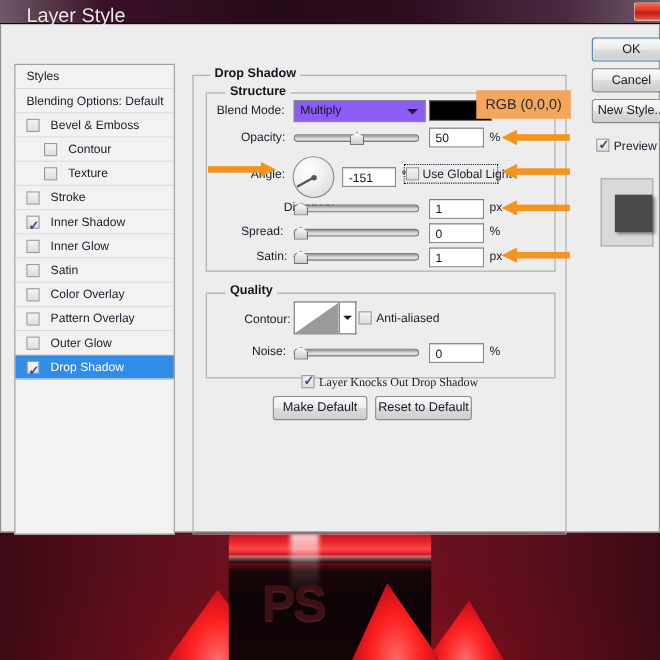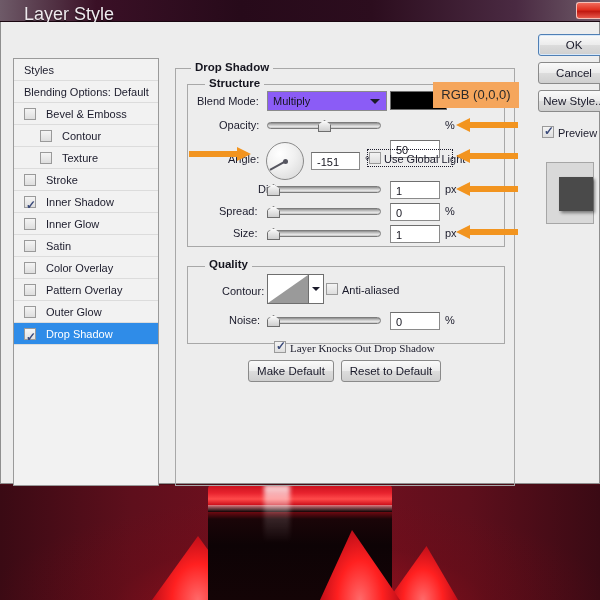--- a/index.html
+++ b/index.html
@@ -221,20 +221,21 @@
 </head>
 <body>
 
 <div id="bg-art">
   <div class="wall"></div>
   <div class="flame f1"></div>
   <div class="flame f3"></div>
   <div class="can"></div>
   <div class="can-rim"></div>
   <div class="can-hl"></div>
+  <div class="ps-text">PS</div>
   <div class="flame f2"></div>
   <div class="topline1"></div>
   <div class="topline2"></div>
   <div class="topline3"></div>
 </div>
 
 <div id="window">
 
   <div id="titlebar">
     <div class="title">Layer Style</div>
@@ -309,21 +310,21 @@
       <span class="chev"></span>
     </div>
     <div id="color-swatch" style="background: rgb(0, 0, 0);"></div>
     <div id="rgb-badge" style="background: rgb(245, 166, 92);">RGB (0,0,0)</div>
 
     <div class="lbl" style="position:absolute; left:218px; top:97px;">Opacity:</div>
     <div class="slider" style="left:266px; top:96px; width:114px;">
       <div class="track"></div>
       <div class="thumb" id="opacity-thumb" style="left: 51px;"></div>
     </div>
-    <div class="numfield" style="left:389px; top:94px; width:50px;margin-top:24px;">50</div>
+    <div class="numfield" style="left:389px; top:94px; width:50px;">50</div>
     <div class="lbl" style="position:absolute; left:444px; top:97px;">%</div>
 
     <div class="lbl" style="position:absolute; left:227px; top:131px;">Angle:</div>
     <div id="dial">
       <div class="needle" style="transform: rotate(151deg);"></div>
       <div class="hub"></div>
     </div>
     <div class="numfield" style="left:310px; top:130px; width:49px;">-151</div>
     <div class="lbl" style="position:absolute; left:364px; top:132px;">°</div>
     <div class="dotted-focus" style="left:366px; top:127px; width:86px; height:18px;"></div>
@@ -339,21 +340,21 @@
     <div class="lbl" style="position:absolute; left:444px; top:161px;">px</div>
 
     <div class="lbl" style="position:absolute; left:218px; top:183px;">Spread:</div>
     <div class="slider" style="left:266px; top:182px; width:114px;">
       <div class="track"></div>
       <div class="thumb" id="spread-thumb" style="left: 0px;"></div>
     </div>
     <div class="numfield" style="left:389px; top:181px; width:50px;">0</div>
     <div class="lbl" style="position:absolute; left:444px; top:183px;">%</div>
 
-    <div class="lbl" style="position:absolute; left:232px; top:205px;">Size:</div>
+    <div class="lbl" style="position:absolute; left:232px; top:205px;">Satin:</div>
     <div class="slider" style="left:266px; top:204px; width:114px;">
       <div class="track"></div>
       <div class="thumb" id="size-thumb" style="left: 0px;"></div>
     </div>
     <div class="numfield" style="left:389px; top:203px; width:50px;">1</div>
     <div class="lbl" style="position:absolute; left:444px; top:205px;">px</div>
 
     <div class="group" style="left:186px; top:244px; width:318px; height:78px;"></div>
     <div class="group-title" style="left:204px; top:236px;">Quality</div>
 
@@ -372,21 +373,21 @@
       <div class="track"></div>
       <div class="thumb" id="noise-thumb" style="left: 0px;"></div>
     </div>
     <div class="numfield" style="left:389px; top:290px; width:50px;">0</div>
     <div class="lbl" style="position:absolute; left:444px; top:292px;">%</div>
 
     <span class="cb checked" style="left:273px; top:319px;"></span>
     <div class="lbl" style="position:absolute; left:289px; top:320px;font-family:Liberation Serif, serif;">Layer Knocks Out Drop Shadow</div>
 
     <div class="btn" style="left:247px; top:338px; width:86px;">Make Default</div>
-    <div class="btn" style="left:340px; top:338px; width:100px;">Reset to Default</div>
+    <div class="btn" style="left:340px; top:338px; width:88px;">Reset to Default</div>
 
     <div class="btn primary" style="left:537px; top:12px; width:72px;">OK</div>
     <div class="btn" style="left:537px; top:40px; width:72px;">Cancel</div>
     <div class="btn" style="left:537px; top:68px; width:72px;">New Style...</div>
     <span class="cb checked" style="left:541px; top:104px;"></span>
     <div class="lbl" style="position:absolute; left:557px; top:105px;">Preview</div>
 
     <div id="preview-box">
       <div id="preview-swatch" style="background: rgb(74, 74, 74);"></div>
     </div>

